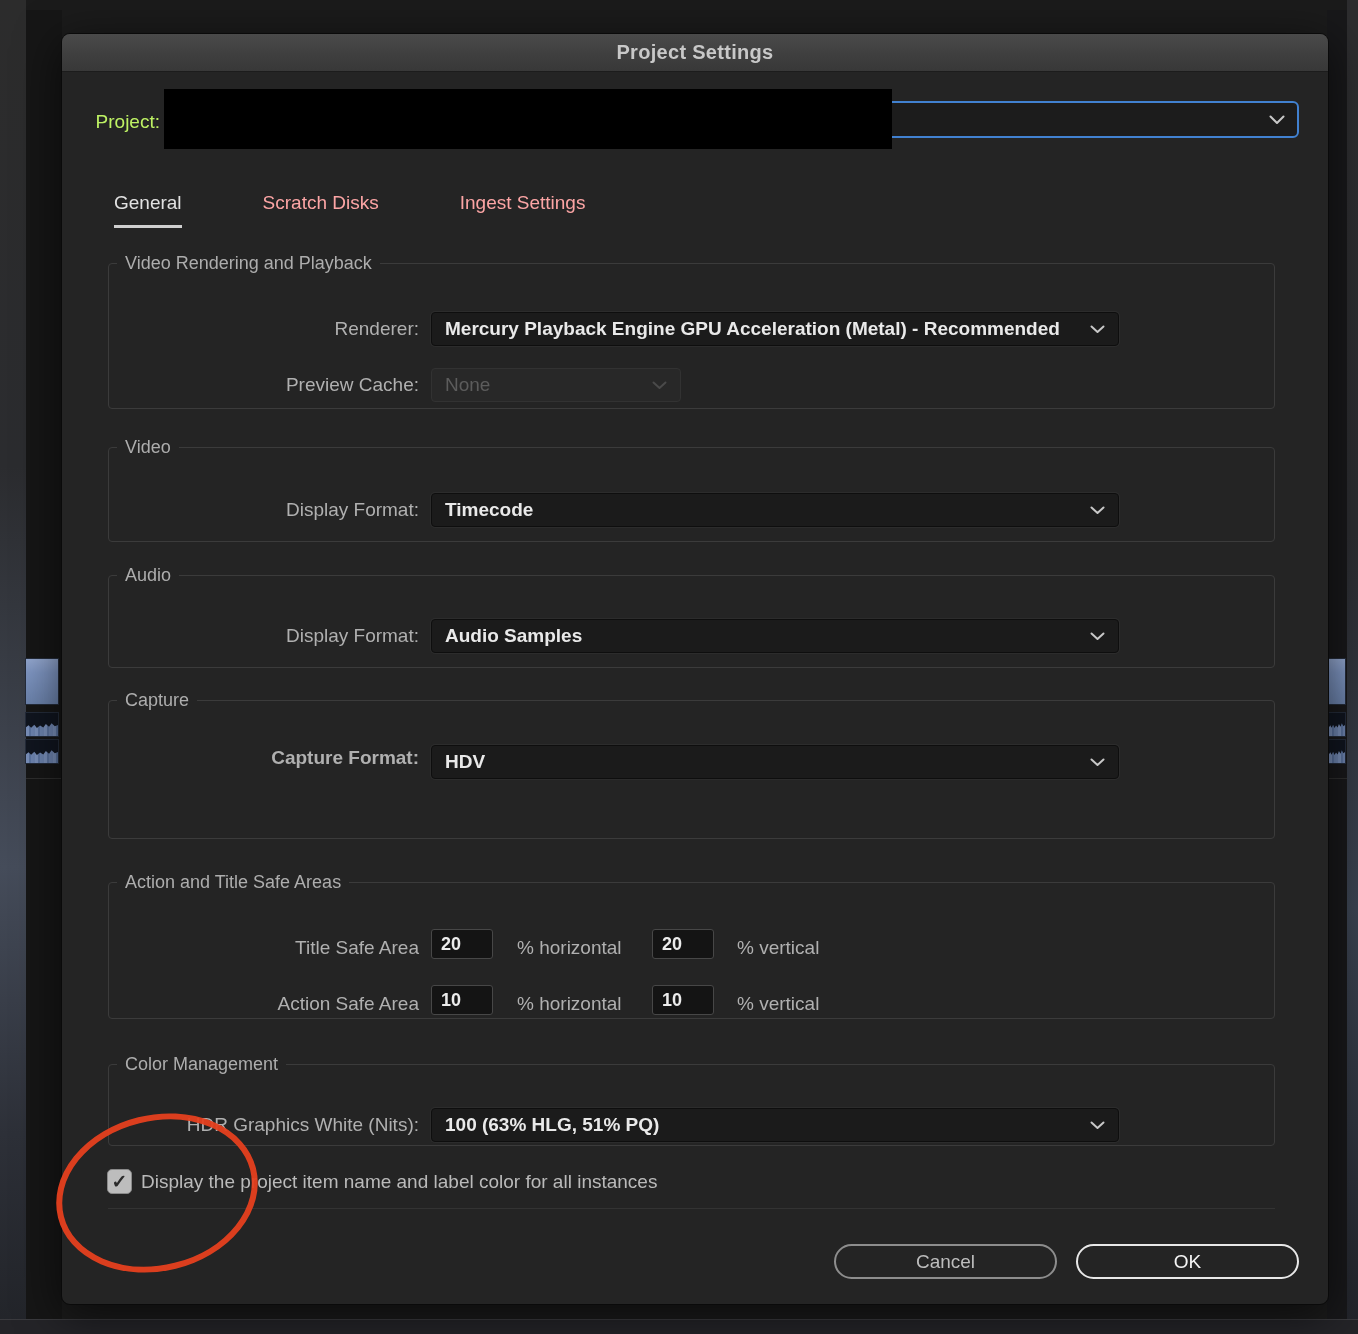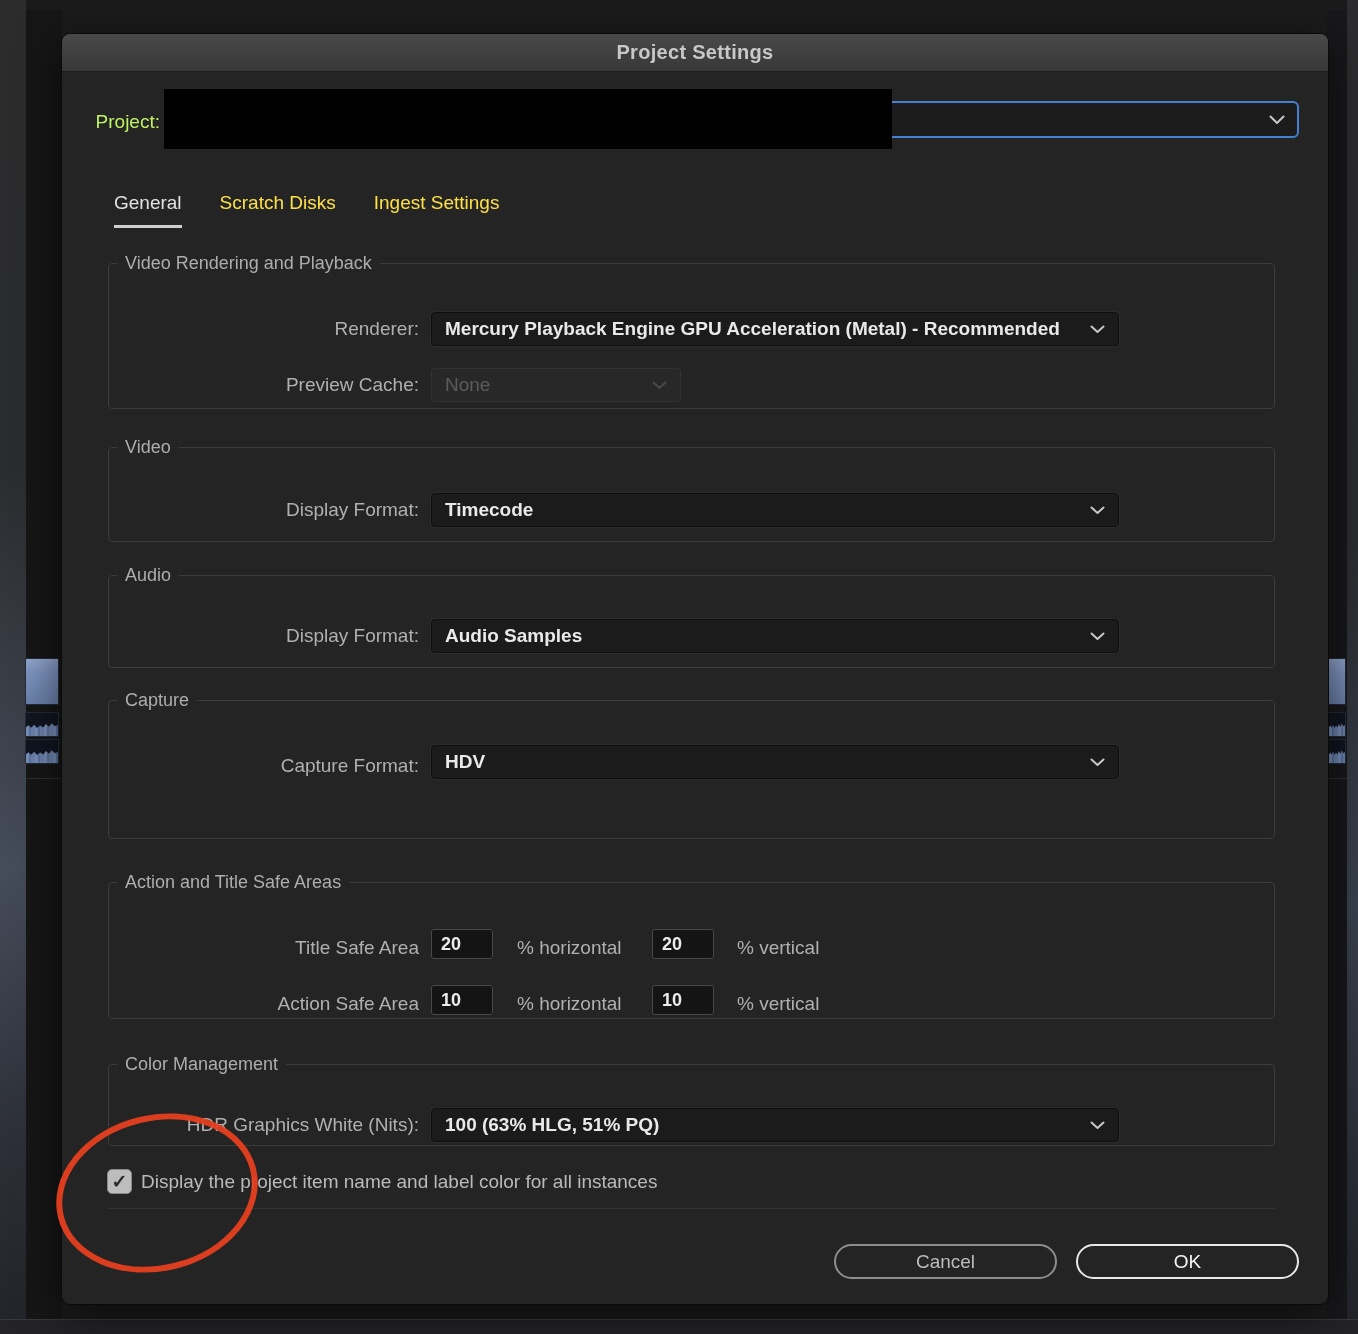--- a/index.html
+++ b/index.html
@@ -64,23 +64,23 @@
   .project-select {
     position:absolute; left:102px; top:67px; width:1135px; height:37px;
     background:#1c1c1c; border:2px solid #4181d0; border-radius:6px;
     display:flex; align-items:center; justify-content:flex-end; padding:0 12px;
   }
   .redaction {
     position:absolute; left:102px; top:55px; width:728px; height:60px;
     background:#000; z-index:5;
   }
 
-  .tabs { position:absolute; left:52px; top:158px; display:flex; gap:38px; }
+  .tabs { position:absolute; left:52px; top:158px; display:flex; gap:81px; }
   .tab {
-    font-size:19px; color:#fde047; padding-bottom:11px; cursor:default;
+    font-size:19px; color:#fca5a5; padding-bottom:11px; cursor:default;
     border-bottom:3px solid transparent;
   }
   .tab.active { color:#e2e2e2; border-bottom-color:#cfcfcf; }
 
   fieldset.section {
     position:absolute; left:46px; width:1167px;
     border:1px solid #3b3b3b; border-radius:4px; background:transparent;
   }
   fieldset.section legend {
     margin-left:8px; padding:0 8px; font-size:18px; color:#adadad;
@@ -215,21 +215,21 @@
     <div class="dropdown" style="top:33px;">
       <span class="value">Audio Samples</span>
       <svg class="chev" width="15" height="9" viewBox="0 0 15 9">
           <polyline points="1.5,1.5 7.5,7 13.5,1.5" fill="none" stroke="#c8c8c8" stroke-width="2" stroke-linecap="round" stroke-linejoin="round"></polyline>
         </svg>
     </div>
   </fieldset>
 
   <fieldset class="section" style="top:656px; height:149px;">
     <legend>Capture</legend>
-    <span class="row-label" style="top:44px;">Capture Format:</span>
+    <span class="row-label" style="top:36px;font-weight:bold;">Capture Format:</span>
     <div class="dropdown" style="top:34px;gap:8px;">
       <span class="value">HDV</span>
       <svg class="chev" width="15" height="9" viewBox="0 0 15 9">
           <polyline points="1.5,1.5 7.5,7 13.5,1.5" fill="none" stroke="#c8c8c8" stroke-width="2" stroke-linecap="round" stroke-linejoin="round"></polyline>
         </svg>
     </div>
   </fieldset>
 
   <fieldset class="section" style="top:838px; height:147px;">
     <legend>Action and Title Safe Areas</legend>

